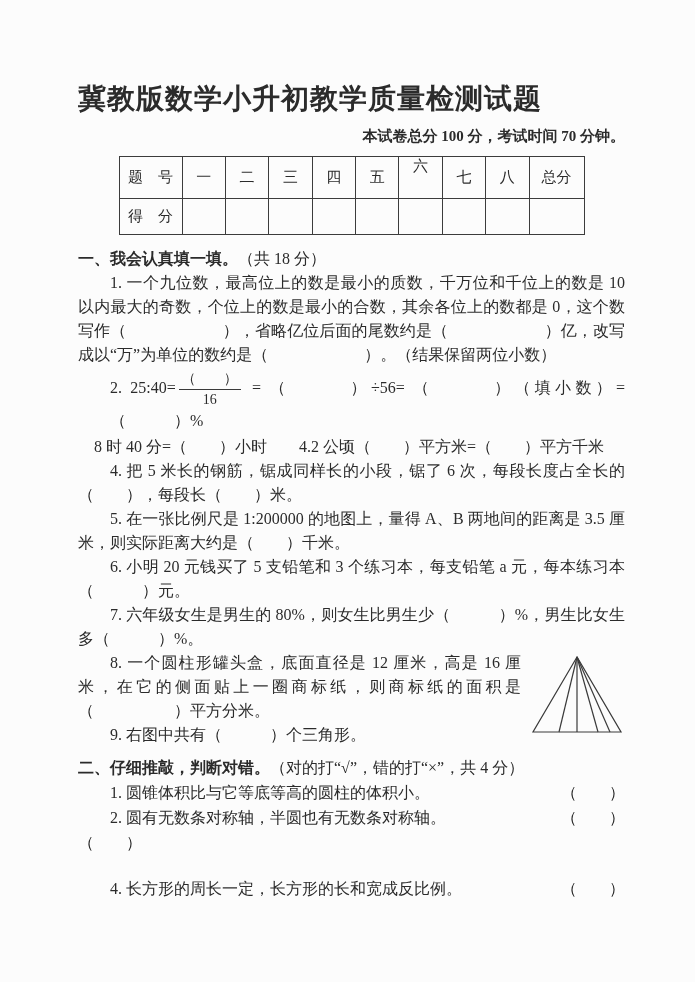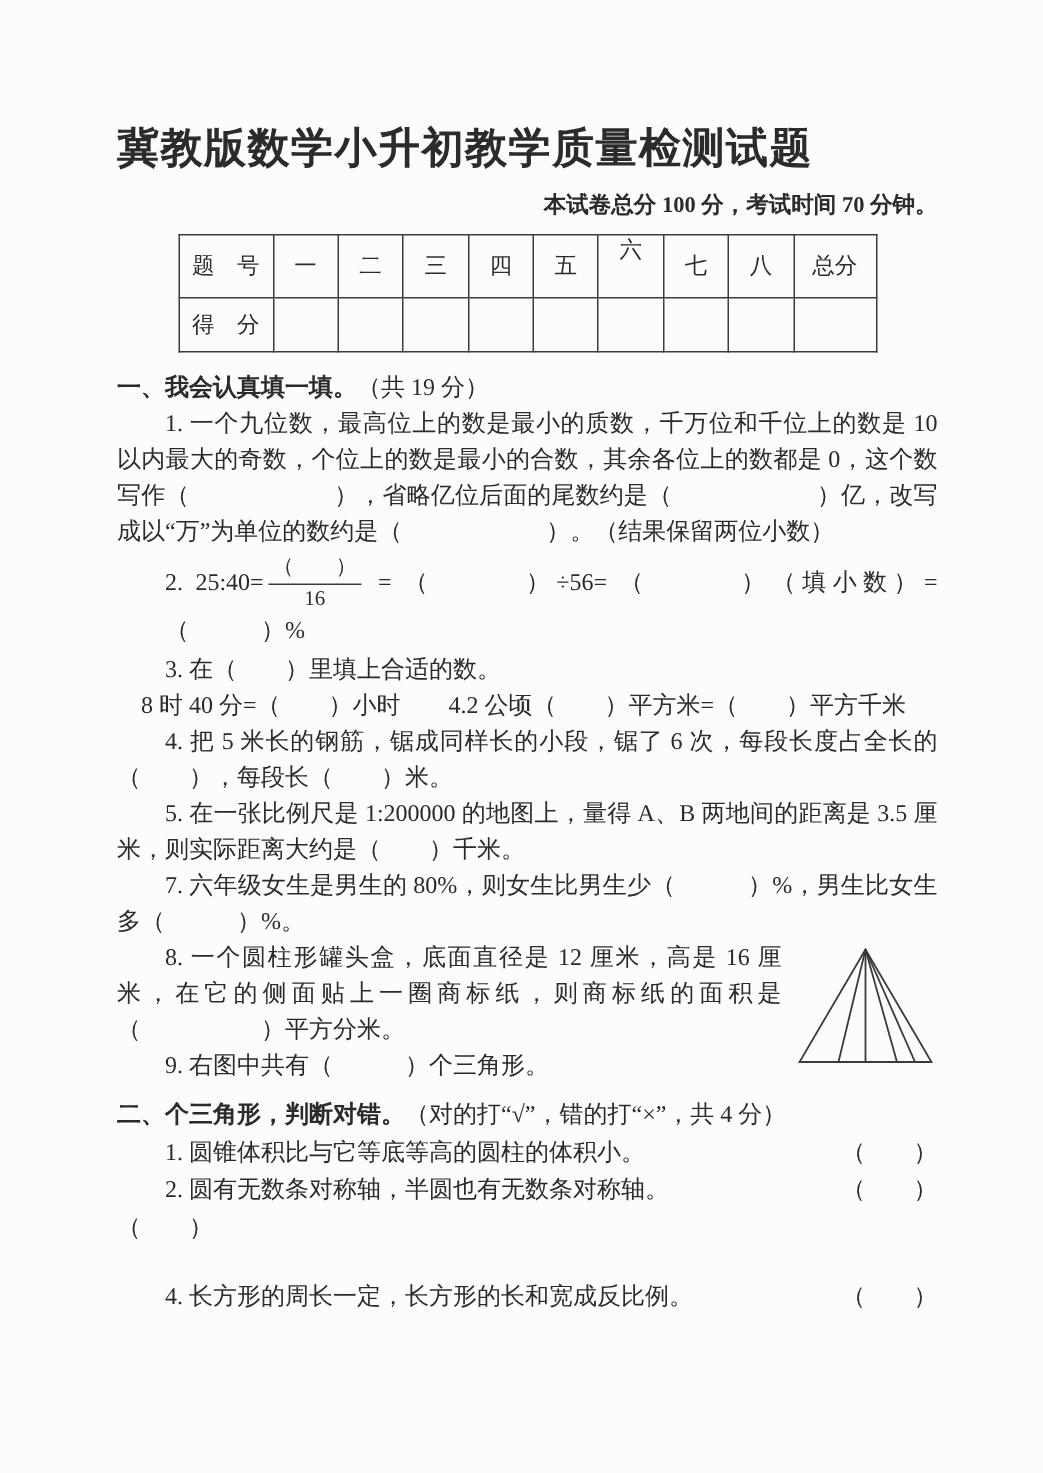--- a/index.html
+++ b/index.html
@@ -100,55 +100,55 @@
       <td></td>
       <td></td>
       <td></td>
       <td></td>
       <td class="col9"></td>
     </tr>
   </tbody>
     </table>
 
   <div class="sec-heading">
-    <span class="bold">一、我会认真填一填。</span><span class="rest">（共 19 分）</span>
+    <span class="bold">一、我会认真填一填。</span><span class="rest">（共 18 分）</span>
   </div>
 
   <p class="para indent">1. 一个九位数，最高位上的数是最小的质数，千万位和千位上的数是 10 以内最大的奇数，个位上的数是最小的合数，其余各位上的数都是 0，这个数写作（　　　　　　），省略亿位后面的尾数约是（　　　　　　）亿，改写成以“万”为单位的数约是（　　　　　　）。（结果保留两位小数）</p>
 
   <p class="para q2line">
     <span>2. 25:40=</span><span class="frac">
         <span class="num">（　　）</span>
         <span class="den">16</span>
       </span><span> = （　　　）÷56= （　　　）（填小数）= （　　　）%</span>
   </p>
 
-  <p class="para indent">3. 在（　　）里填上合适的数。</p>
   <p class="para subindent">8 时 40 分=（　　）小时　　4.2 公顷（　　）平方米=（　　）平方千米</p>
 
   <p class="para indent">4. 把 5 米长的钢筋，锯成同样长的小段，锯了 6 次，每段长度占全长的（　　），每段长（　　）米。</p>
   <p class="para indent">5. 在一张比例尺是 1:200000 的地图上，量得 A、B 两地间的距离是 3.5 厘米，则实际距离大约是（　　）千米。</p>
+  <p class="para indent">6. 小明 20 元钱买了 5 支铅笔和 3 个练习本，每支铅笔 a 元，每本练习本（　　　）元。</p>
   <p class="para indent">7. 六年级女生是男生的 80%，则女生比男生少（　　　）%，男生比女生多（　　　）%。</p>
 
   <div class="q89-wrap">
     <svg class="tri-fig" width="94" height="79" viewBox="0 0 94 79">
       <g stroke="#3a3a3a" stroke-width="1.2" fill="none">
         <polygon points="46,2 2,77 90,77"></polygon>
         <line x1="46" y1="2" x2="28" y2="77"></line>
         <line x1="46" y1="2" x2="46" y2="77"></line>
         <line x1="46" y1="2" x2="67" y2="77"></line>
         <line x1="46" y1="2" x2="79" y2="77"></line>
       </g>
     </svg>
     <p class="para indent">8. 一个圆柱形罐头盒，底面直径是 12 厘米，高是 16 厘米，在它的侧面贴上一圈商标纸，则商标纸的面积是（　　　　　）平方分米。</p>
     <p class="para indent">9. 右图中共有（　　　）个三角形。</p>
   </div>
 
   <div class="sec-heading sec2">
-    <span class="bold">二、个三角形，判断对错。</span><span class="rest">（对的打“√”，错的打“×”，共 4 分）</span>
+    <span class="bold">二、仔细推敲，判断对错。</span><span class="rest">（对的打“√”，错的打“×”，共 4 分）</span>
   </div>
 
   <div class="judge-row">
     <span class="judge-text">1. 圆锥体积比与它等底等高的圆柱的体积小。</span>
     <span class="judge-bracket">（　　）</span>
   </div>
   <div class="judge-row">
     <span class="judge-text">2. 圆有无数条对称轴，半圆也有无数条对称轴。</span>
     <span class="judge-bracket">（　　）</span>
   </div>

